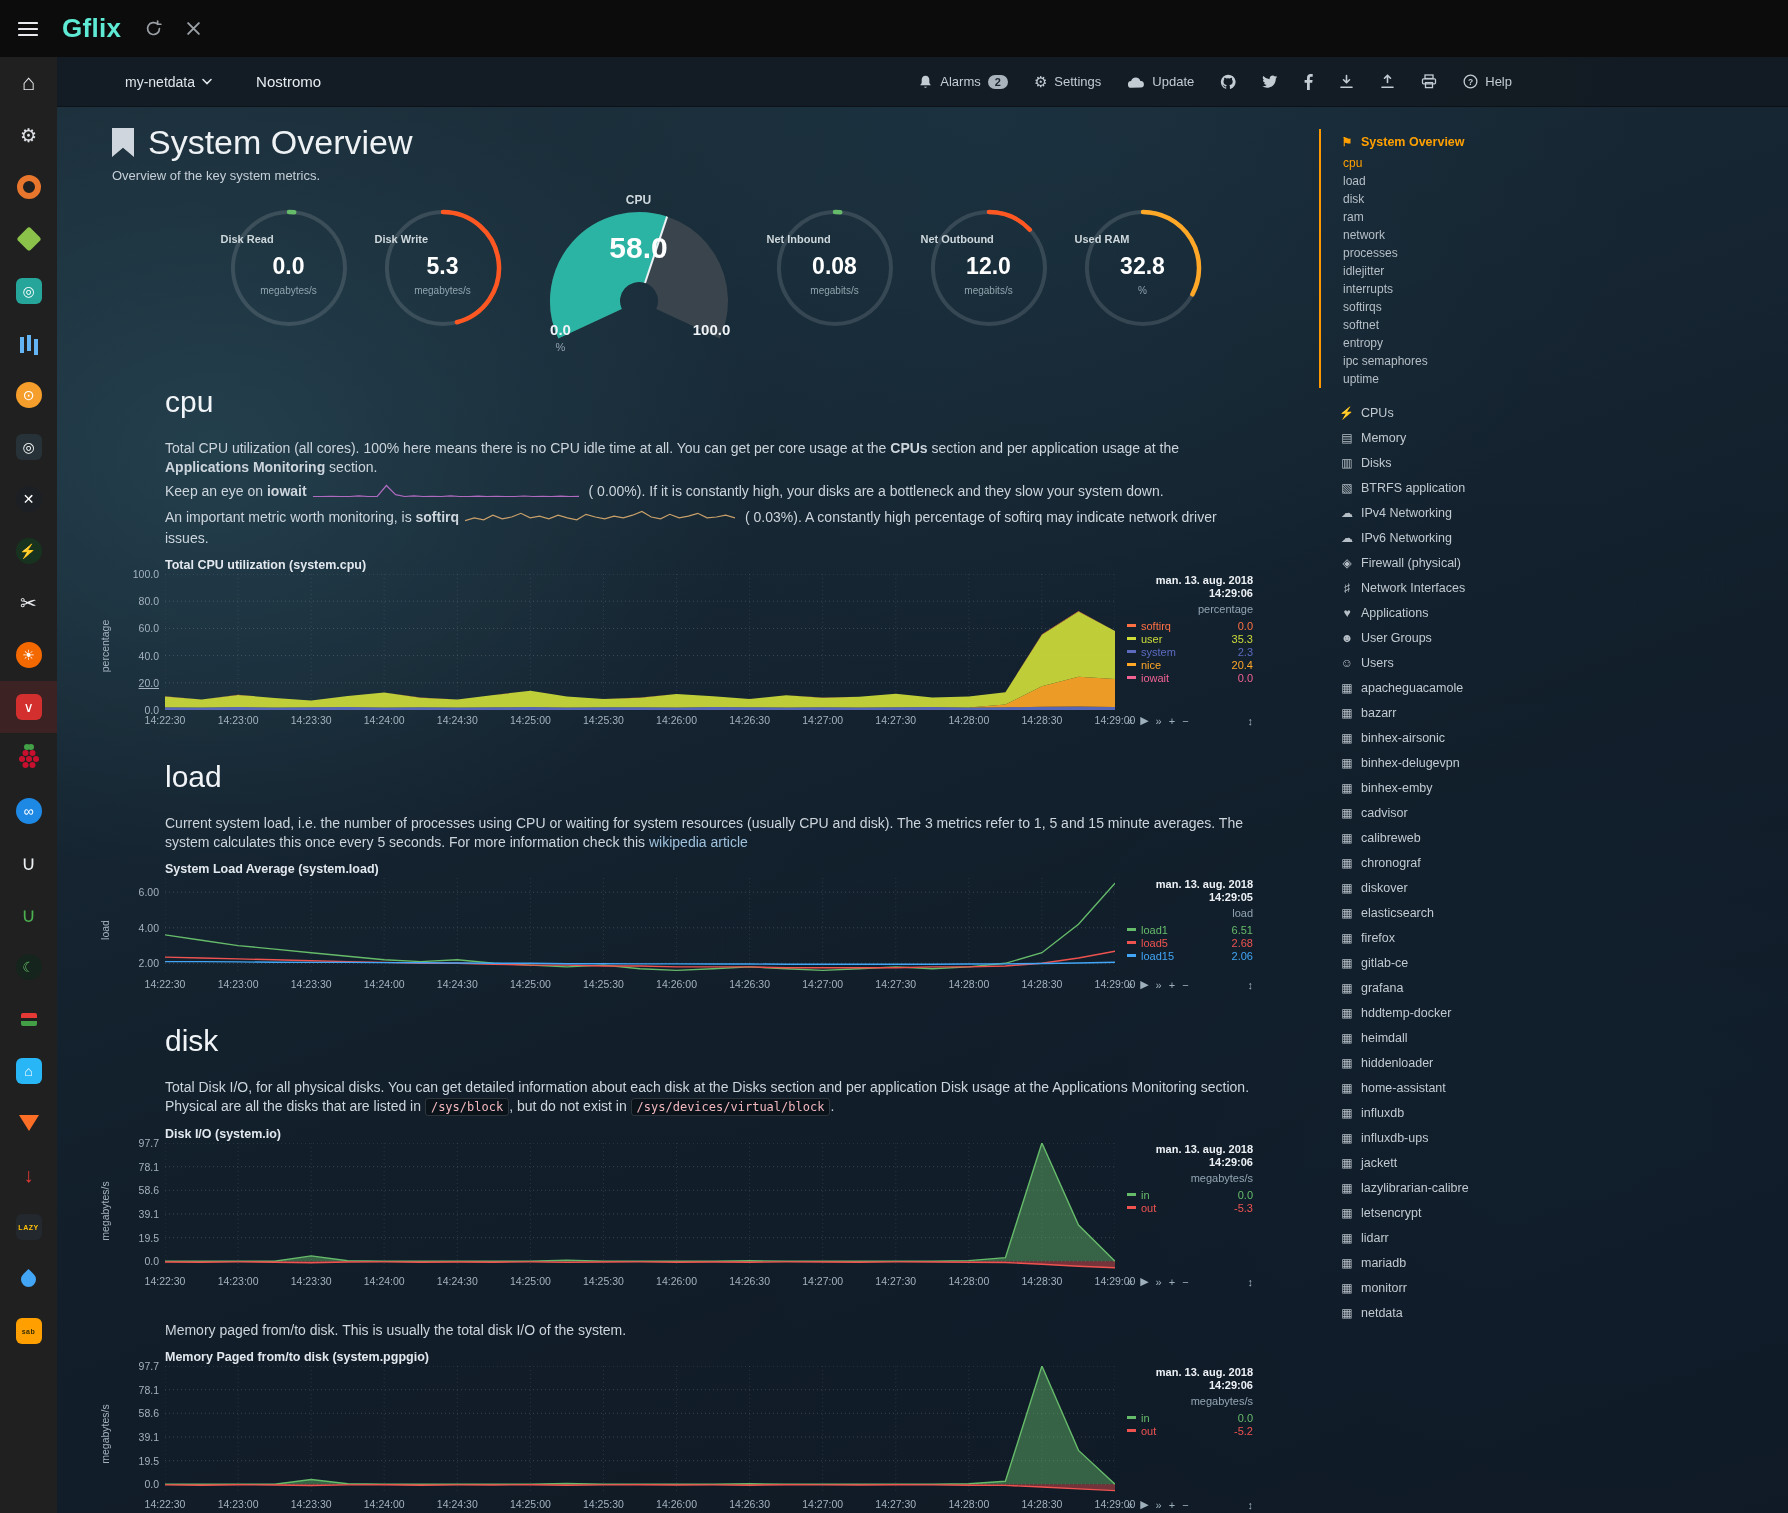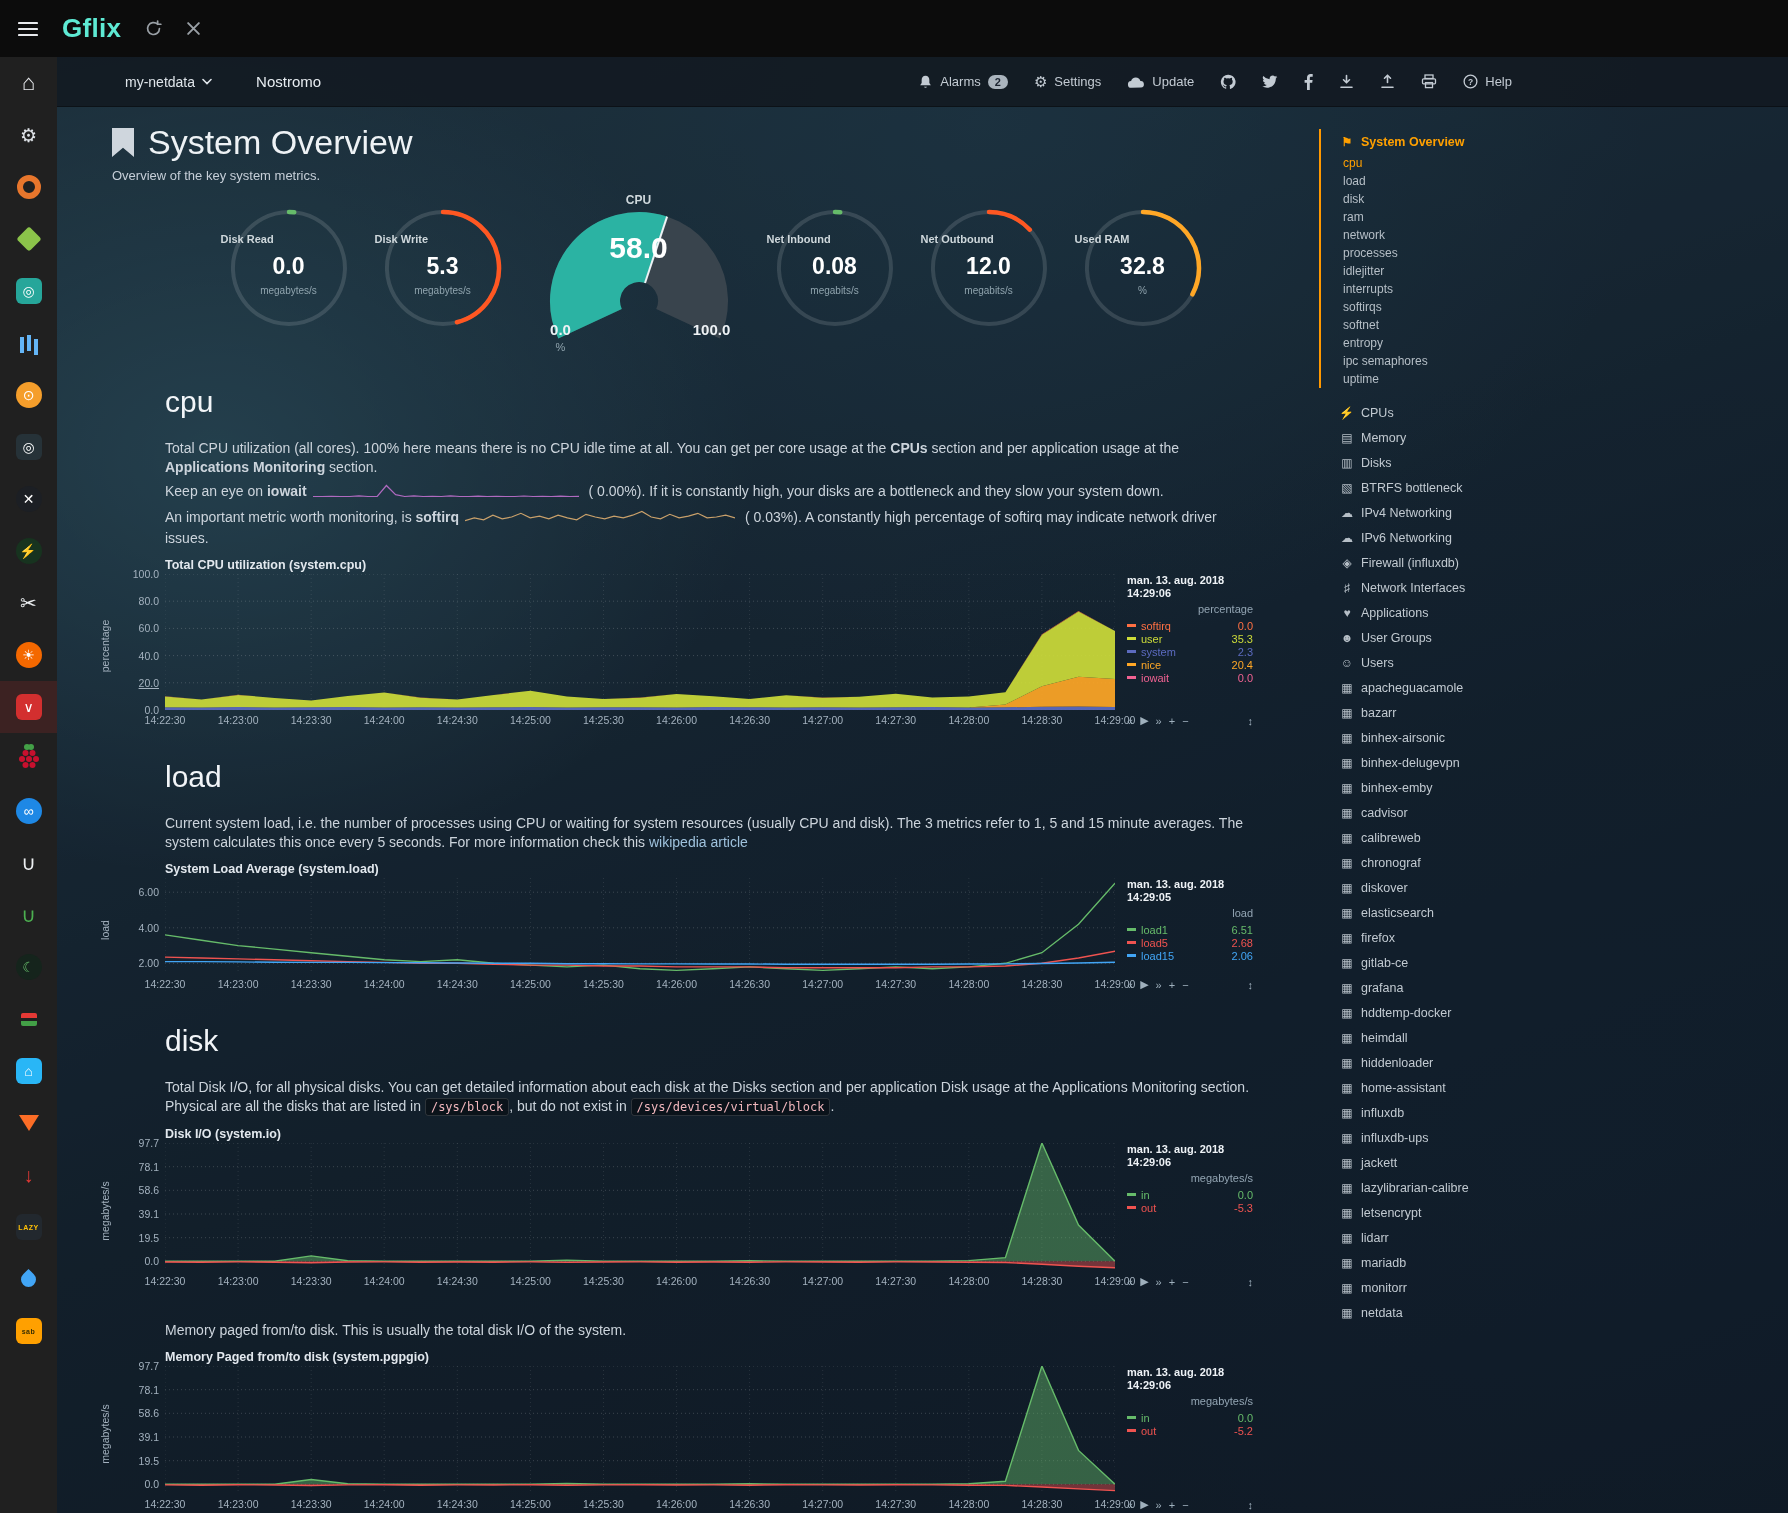--- a/index.html
+++ b/index.html
@@ -78,21 +78,21 @@
   
   .chart { position:relative; width:1090px; margin:10px 0 26px; }
   .c-title { position:absolute; left:0; top:0; font-size:12.5px; font-weight:bold; color:#e2e8ee; }
   .c-rot { position:absolute; left:-66px; top:50%; transform:translateY(-50%) rotate(180deg); writing-mode:vertical-rl; font-size:10.5px; color:#a4b2bf; }
   .c-plot { position:absolute; left:0; top:16px; }
   .grid-h { stroke:rgba(255,255,255,0.18); stroke-dasharray:1 3; }
   .grid-v { stroke:rgba(255,255,255,0.10); stroke-dasharray:1 3; }
   .c-ytick { position:absolute; left:-50px; width:44px; text-align:right; font-size:10.5px; color:#a4b2bf; }
   .c-xtick { position:absolute; width:60px; text-align:center; font-size:10.5px; color:#a4b2bf; }
   .c-legend { position:absolute; left:962px; width:126px; display:flex; flex-direction:column; font-size:11px; }
-  .c-date,.c-time { text-align:left; font-weight:bold; color:#eef2f6; line-height:13px; }
+  .c-date,.c-time { text-align:right; font-weight:bold; color:#eef2f6; line-height:13px; }
   .c-lunit { text-align:right; color:#93a5b3; margin:3px 0 4px; }
   .c-lrow { display:flex; align-items:center; height:13px; cursor:pointer; }
   .c-lrow .sw { width:9px; height:3px; margin-right:5px; }
   .c-lrow .nm { flex:1; }
   .c-lrow .vl { text-align:right; }
   .c-tb { position:absolute; left:962px; width:126px; display:flex; gap:7px; color:#9fb0bd; font-size:11px; align-items:center; }
   .c-tb span { cursor:pointer; }
   .c-tb .sp { flex:1; }
   
   .rightnav { width:469px; padding-top:22px; font-size:12.5px; }
@@ -745,33 +745,33 @@
           <div class="rn-item sec">
             <span class="ric">▤</span>
             <span>Memory</span>
           </div>
           <div class="rn-item sec">
             <span class="ric">▥</span>
             <span>Disks</span>
           </div>
           <div class="rn-item sec">
             <span class="ric">▧</span>
-            <span>BTRFS bottleneck</span>
+            <span>BTRFS application</span>
           </div>
           <div class="rn-item sec">
             <span class="ric">☁</span>
             <span>IPv4 Networking</span>
           </div>
           <div class="rn-item sec">
             <span class="ric">☁</span>
             <span>IPv6 Networking</span>
           </div>
           <div class="rn-item sec">
             <span class="ric">◈</span>
-            <span>Firewall (influxdb)</span>
+            <span>Firewall (physical)</span>
           </div>
           <div class="rn-item sec">
             <span class="ric">♯</span>
             <span>Network Interfaces</span>
           </div>
           <div class="rn-item sec">
             <span class="ric">♥</span>
             <span>Applications</span>
           </div>
           <div class="rn-item sec">

